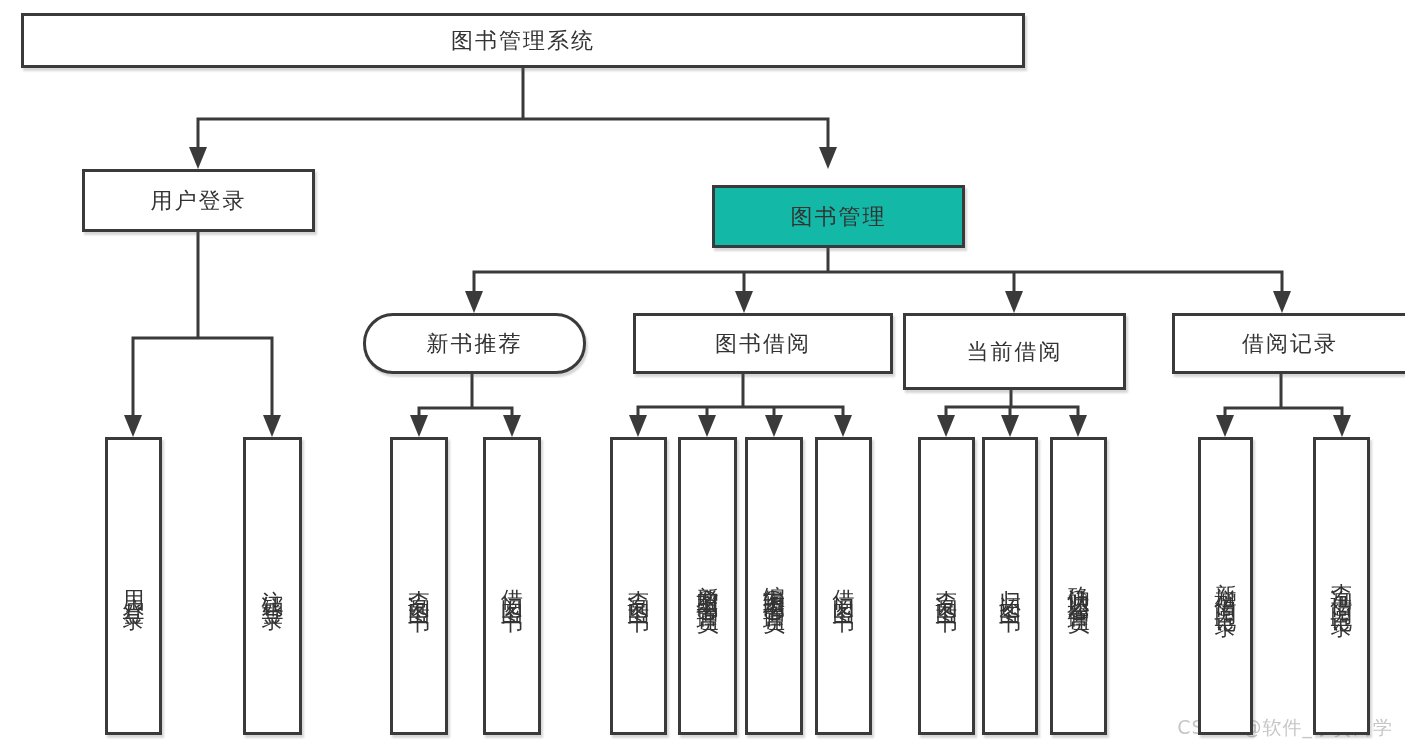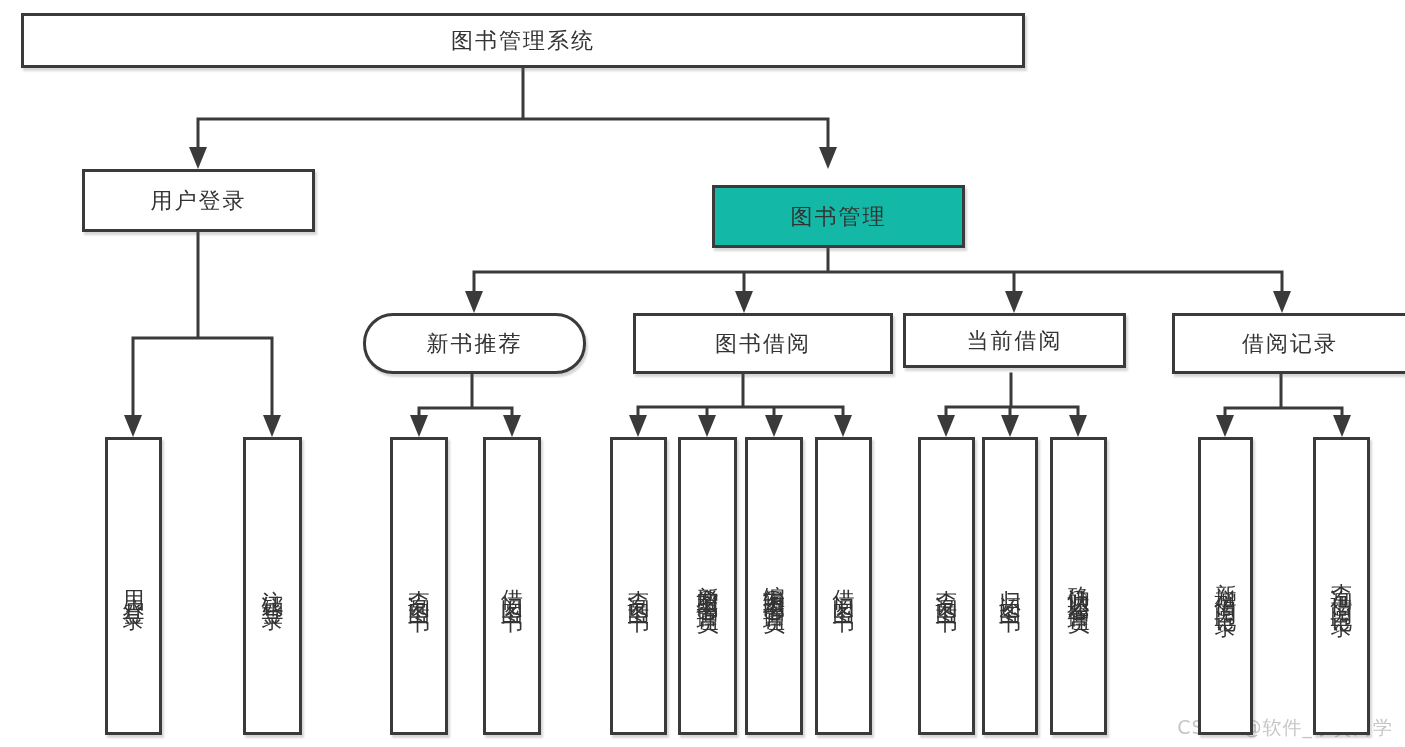--- a/index.html
+++ b/index.html
@@ -86,21 +86,21 @@
     </div>
     <div class="node horizontal" style="left: 712px; top: 169px; width: 253px; height: 63px; border-color: rgb(58, 58, 58); background: #14b8a6; margin-top: 16px;">
       <span class="lbl" style="color: rgb(51, 51, 51);">图书管理</span>
     </div>
     <div class="node horizontal" style="left: 363px; top: 313px; width: 223px; height: 61px; border-color: rgb(58, 58, 58); background: rgb(255, 255, 255); border-radius: 30px;">
       <span class="lbl" style="color: rgb(51, 51, 51);">新书推荐</span>
     </div>
     <div class="node horizontal" style="left: 633px; top: 313px; width: 260px; height: 61px; border-color: rgb(58, 58, 58); background: rgb(255, 255, 255);">
       <span class="lbl" style="color: rgb(51, 51, 51);">图书借阅</span>
     </div>
-    <div class="node horizontal" style="left: 903px; top: 313px; width: 223px; height: 55px; border-color: rgb(58, 58, 58); background: rgb(255, 255, 255); text-align: center;">
+    <div class="node horizontal" style="left: 903px; top: 313px; width: 223px; height: 77px; border-color: rgb(58, 58, 58); background: rgb(255, 255, 255); text-align: center;">
       <span class="lbl" style="color: rgb(51, 51, 51);">当前借阅</span>
     </div>
     <div class="node horizontal" style="left: 1172px; top: 313px; width: 236px; height: 61px; border-color: rgb(58, 58, 58); background: rgb(255, 255, 255);">
       <span class="lbl" style="color: rgb(51, 51, 51);">借阅记录</span>
     </div>
     <div class="node vertical" style="left: 105px; top: 437px; width: 57px; height: 298px; border-color: rgb(58, 58, 58); background: rgb(255, 255, 255);">
       <span class="lbl" style="color: rgb(51, 51, 51);">用户登录</span>
     </div>
     <div class="node vertical" style="left: 243px; top: 437px; width: 59px; height: 298px; border-color: rgb(58, 58, 58); background: rgb(255, 255, 255);">
       <span class="lbl" style="color: rgb(51, 51, 51);">注销登录</span>

